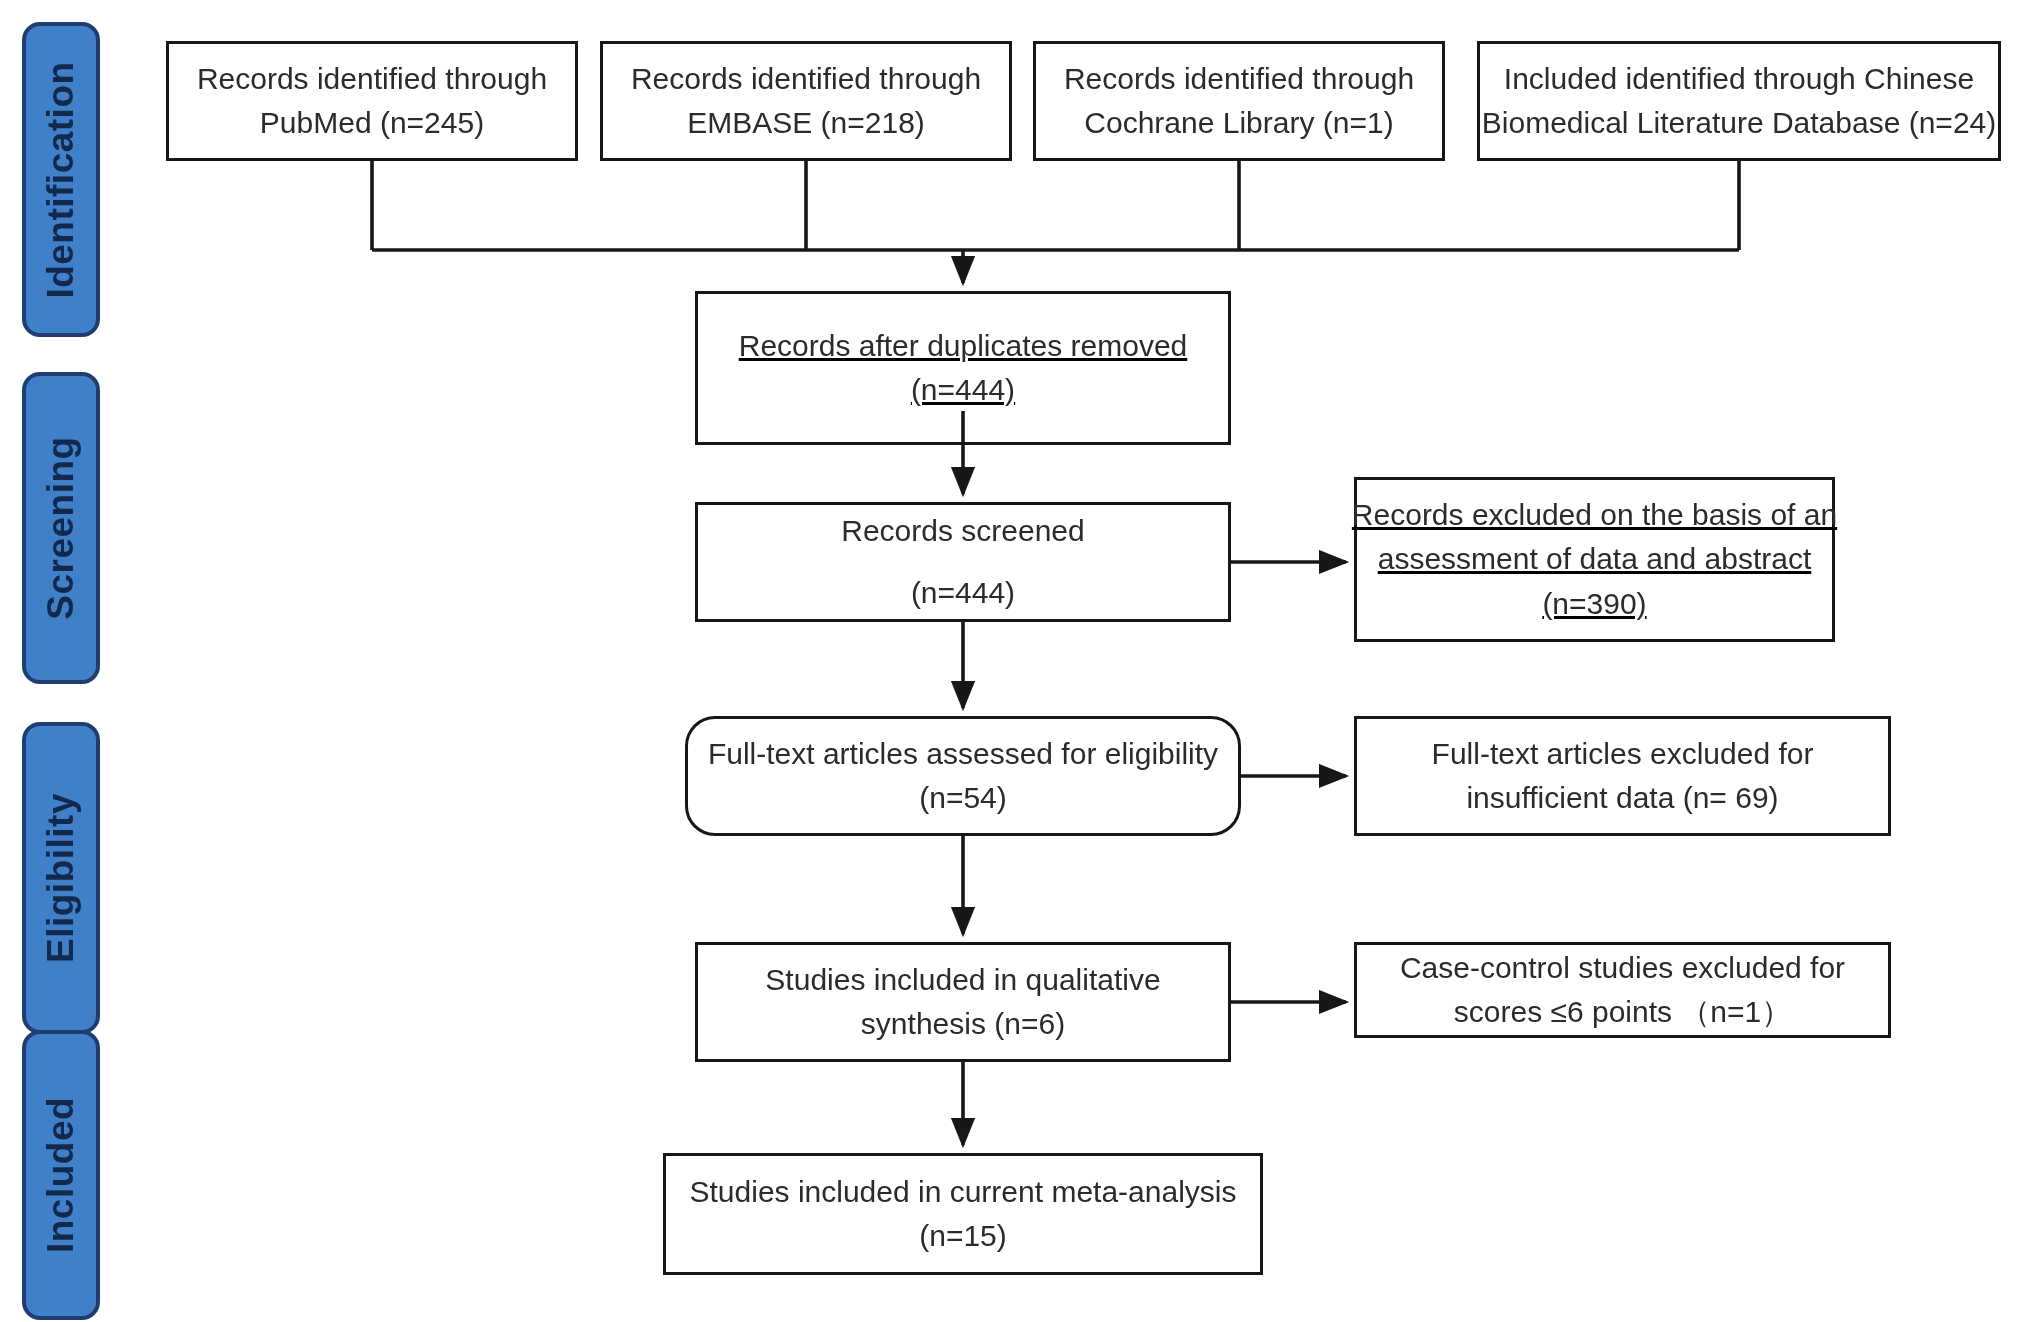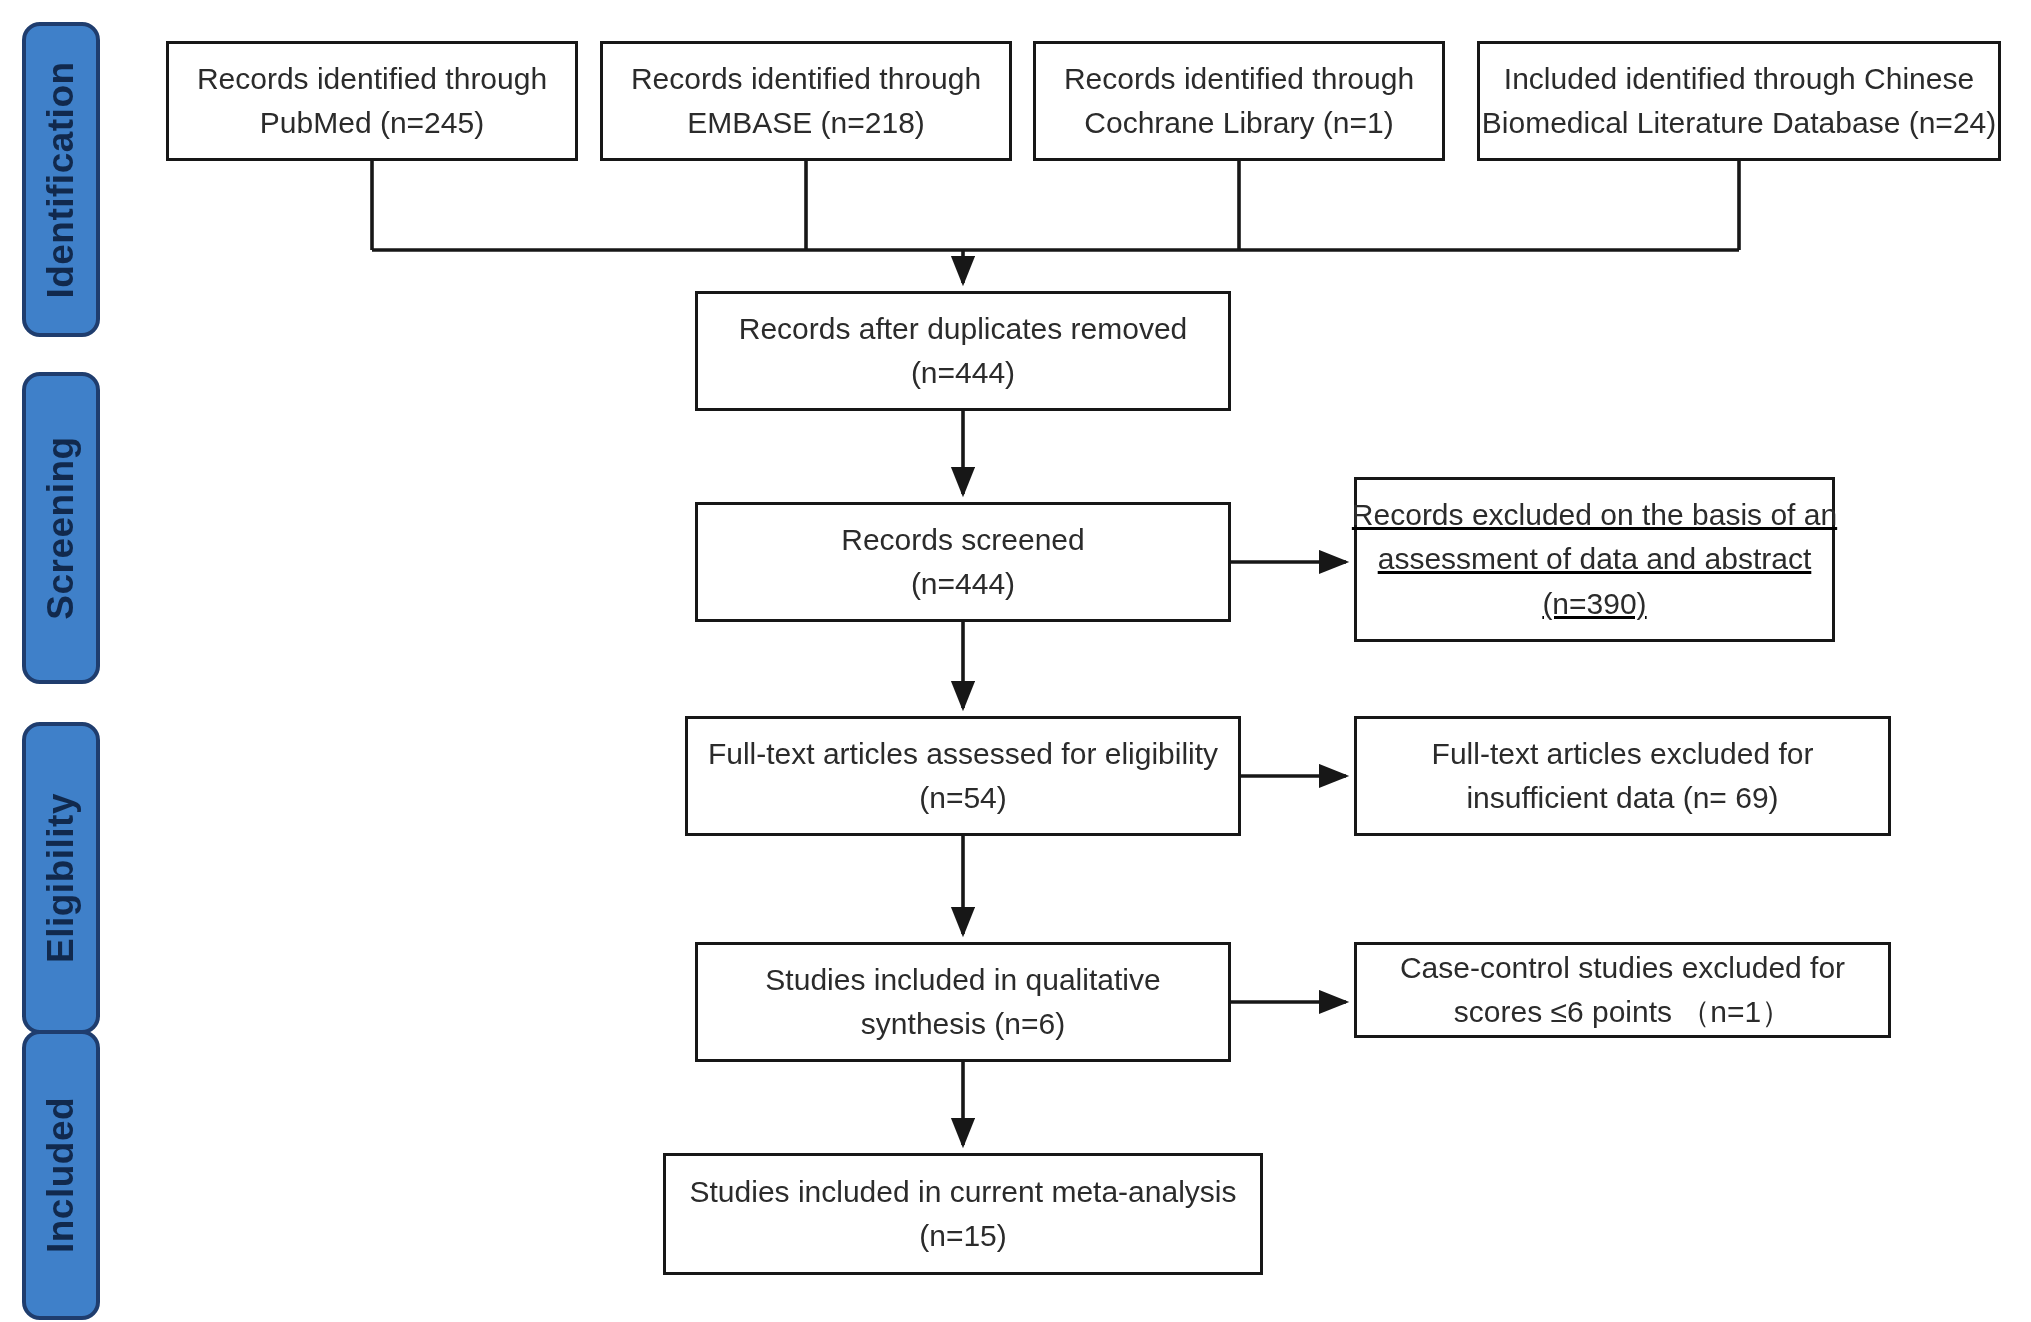--- a/index.html
+++ b/index.html
@@ -104,31 +104,31 @@
   <div class="flow-box" style="left:1033px; top:41px; width:412px; height:120px;">
     <span class="line">Records identified through</span>
     <span class="line">Cochrane Library (n=1)</span>
   </div>
 
   <div class="flow-box" style="left:1477px; top:41px; width:524px; height:120px;">
     <span class="line">Included identified through Chinese</span>
     <span class="line">Biomedical Literature Database (n=24)</span>
   </div>
 
-  <div class="flow-box" style="left:695px; top:291px; width:536px; height:120px;">
+  <div class="flow-box" style="left:695px; top:291px; width:536px; height:154px;text-decoration:underline;">
     <span class="line">Records after duplicates removed</span>
     <span class="line">(n=444)</span>
   </div>
 
-  <div class="flow-box" style="left:695px; top:502px; width:536px; height:120px;">
+  <div class="flow-box" style="left:695px; top:502px; width:536px; height:120px;justify-content:space-between;">
     <span class="line">Records screened</span>
     <span class="line">(n=444)</span>
   </div>
 
-  <div class="flow-box" style="left:685px; top:716px; width:556px; height:120px;">
+  <div class="flow-box" style="left:685px; top:716px; width:556px; height:120px;border-radius:30px;">
     <span class="line">Full-text articles assessed for eligibility</span>
     <span class="line">(n=54)</span>
   </div>
 
   <div class="flow-box" style="left:695px; top:942px; width:536px; height:120px;">
     <span class="line">Studies included in qualitative</span>
     <span class="line">synthesis (n=6)</span>
   </div>
 
   <div class="flow-box" style="left:663px; top:1153px; width:600px; height:122px;">

